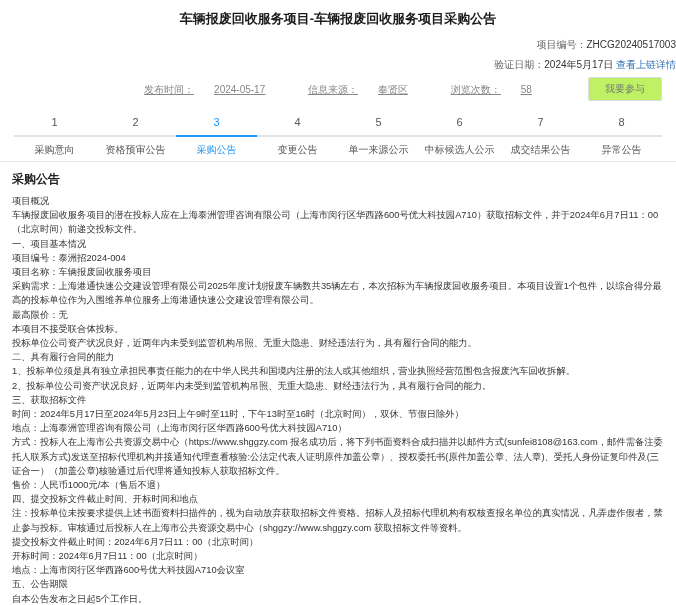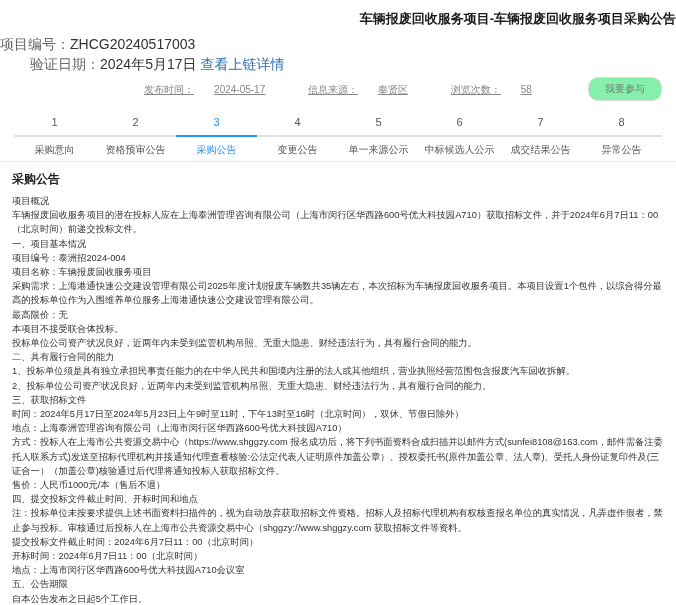--- a/index.html
+++ b/index.html
@@ -16,27 +16,26 @@
   .header {
     padding: 10px 0 6px 0;
     text-align: center;
     background: #ffffff;
   }
   .doc-title {
     font-size: 13px;
     font-weight: bold;
     color: #1a1a1a;
     line-height: 18px;
-    text-align: right;
   }
   .meta-row {
     margin-top: 9px;
-    font-size: 14px;
+    font-size: 10px;
     color: #555;
-    text-align: left;
+    text-align: right;
     line-height: 15px;
   }
   .meta-row .label { color: #666; }
   .meta-row .value { color: #333; }
   .meta-row2 { margin-top: 5px; padding-left: 30px; }
   .link-blue { color: #2f6fb5; cursor: pointer; }
 
   .meta-row3 {
     margin-top: 11px;
     font-size: 10px;
@@ -50,23 +49,23 @@
   .join-btn {
     position: absolute;
     right: 14px;
     top: -6px;
     width: 74px;
     height: 24px;
     line-height: 22px;
     text-align: center;
     font-size: 10px;
     color: #777;
-    background: #86efac;
+    background: #bef264;
     border: 1px solid #dcdcdc;
-    border-radius: 10px;
+    border-radius: 2px;
     cursor: pointer;
   }
 
   
   .steps {
     margin-top: 12px;
     display: flex;
     padding: 0 14px;
     position: relative;
   }

